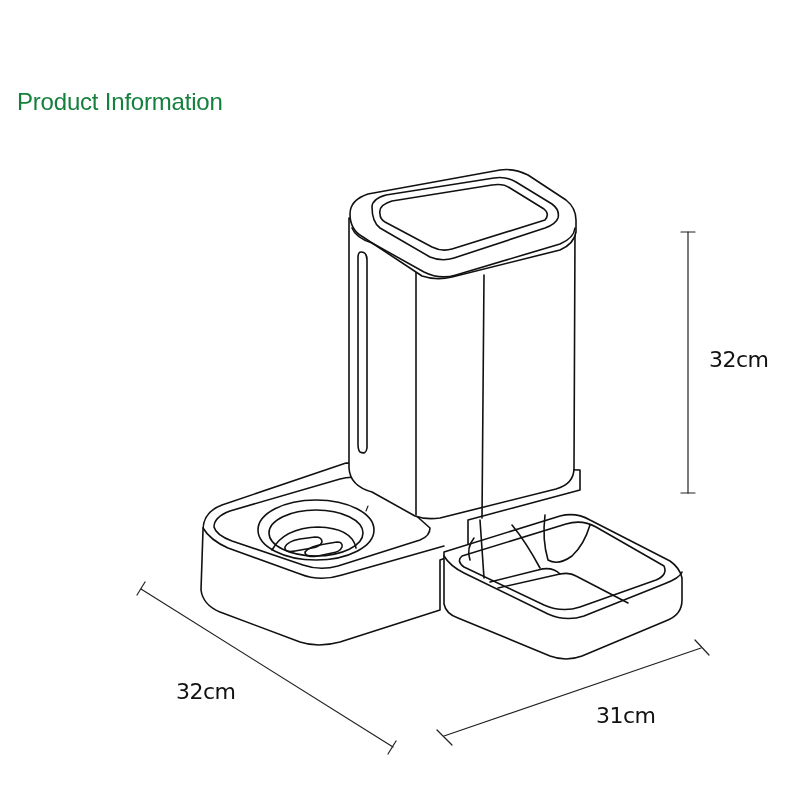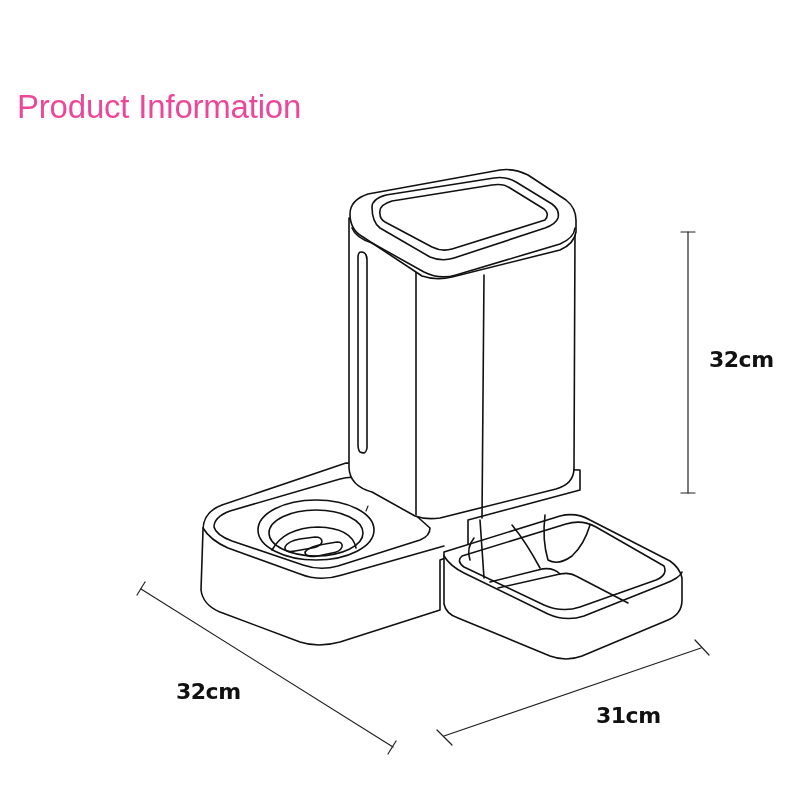--- a/index.html
+++ b/index.html
@@ -1,18 +1,18 @@
 <!DOCTYPE html>
 <html><head>
 <meta charset="utf-8">
 <style>
   html, body { margin: 0; padding: 0; background: #ffffff; }
   body { width: 800px; height: 800px; position: relative; overflow: hidden; font-family: "Liberation Sans", sans-serif; }
-  .title { position: absolute; left: 17px; top: 88px; font-size: 33px; color: #ec4899; font-weight: normal; letter-spacing: -0.2px; }
-  .dim-label { position: absolute; font-family: "DejaVu Sans", sans-serif; font-weight: bold; font-size: 22px; color: #111111; letter-spacing: -0.5px; }
+  .title { position: absolute; left: 17px; top: 88px; font-size: 24px; color: #15803d; font-weight: normal; letter-spacing: -0.2px; }
+  .dim-label { position: absolute; font-family: "DejaVu Sans", sans-serif; font-weight: normal; font-size: 22px; color: #111111; letter-spacing: -0.5px; }
   #dim-height-label { left: 709px; top: 347px; }
   #dim-depth-label { left: 176px; top: 679px; }
   #dim-width-label { left: 596px; top: 703px; }
   svg.drawing { position: absolute; left: 0; top: 0; }
   .ln { fill: none; stroke: #111111; stroke-width: 1.6; stroke-linecap: round; stroke-linejoin: round; }
   .thin { fill: none; stroke: #222222; stroke-width: 1.2; stroke-linecap: round; }
   .fillw { fill: #ffffff; stroke: #111111; stroke-width: 1.6; stroke-linejoin: round; }
 </style>
 </head>
 <body>

